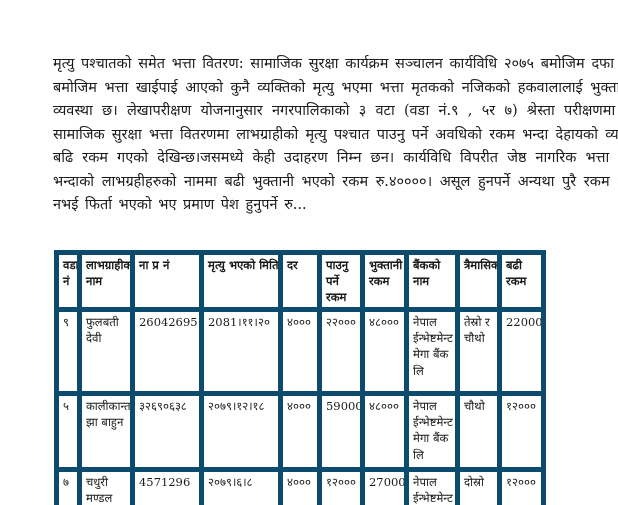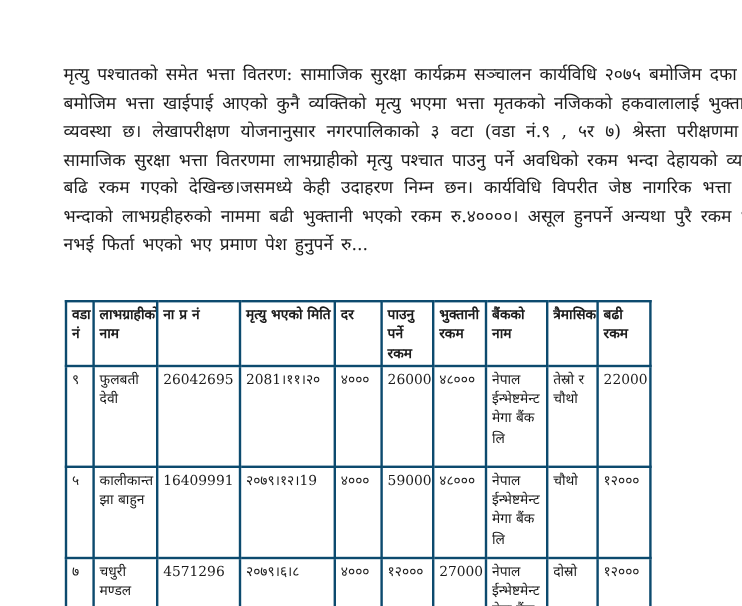--- a/index.html
+++ b/index.html
@@ -29,21 +29,21 @@
     position: absolute;
     left: 6px; top: 202px;
     width: 487px;
     border-collapse: collapse;
     table-layout: fixed;
     font-size: 11.5px;
     line-height: 1.4;
   }
   table.audit-table th,
   table.audit-table td {
-    border: 2px solid #0c4a6e;
+    border: 5px solid #0c4a6e;
     vertical-align: top;
     text-align: left;
     padding: 2px 3px 2px 4px;
     overflow: hidden;
   }
   table.audit-table th {
     font-weight: bold;
     font-size: 11.5px;
   }
   tr.data-row-0 { height: 84px; }
@@ -85,31 +85,31 @@
         <th>बढी रकम</th>
       </tr>
     </thead>
     <tbody>
       <tr class="data-row-0">
         <td>९</td>
         <td>फुलबती देवी</td>
         <td>26042695</td>
         <td class="nowrap">2081।११।२०</td>
         <td>४०००</td>
-        <td>26000</td>
+        <td>२२०००</td>
         <td>४८०००</td>
         <td>नेपाल ईन्भेष्टमेन्ट मेगा बैंक लि</td>
         <td>तेस्रो र चौथो</td>
         <td>22000</td>
       </tr>
       <tr class="data-row-1">
         <td>५</td>
         <td>कालीकान्त झा बाहुन</td>
-        <td>16409991</td>
-        <td class="nowrap">२०७९।१२।19</td>
+        <td>३२६९०६३८</td>
+        <td class="nowrap">२०७९।१२।१८</td>
         <td>४०००</td>
         <td>59000</td>
         <td>४८०००</td>
         <td>नेपाल ईन्भेष्टमेन्ट मेगा बैंक लि</td>
         <td>चौथो</td>
         <td>१२०००</td>
       </tr>
       <tr class="data-row-2">
         <td>७</td>
         <td>चधुरी मण्डल</td>

